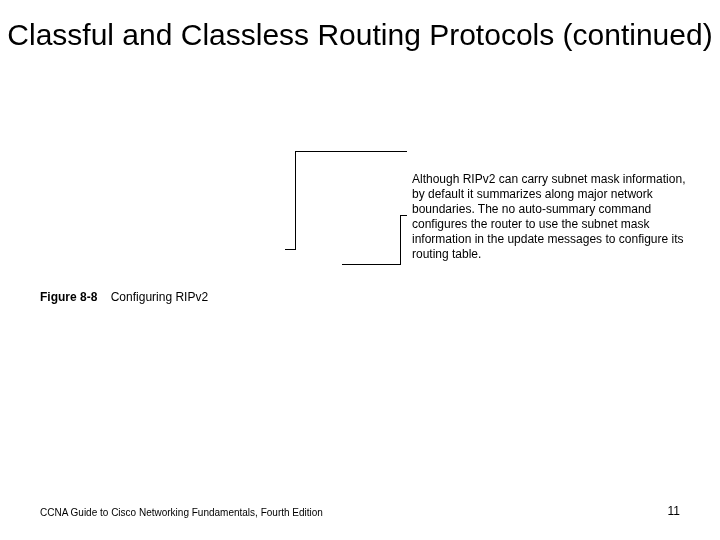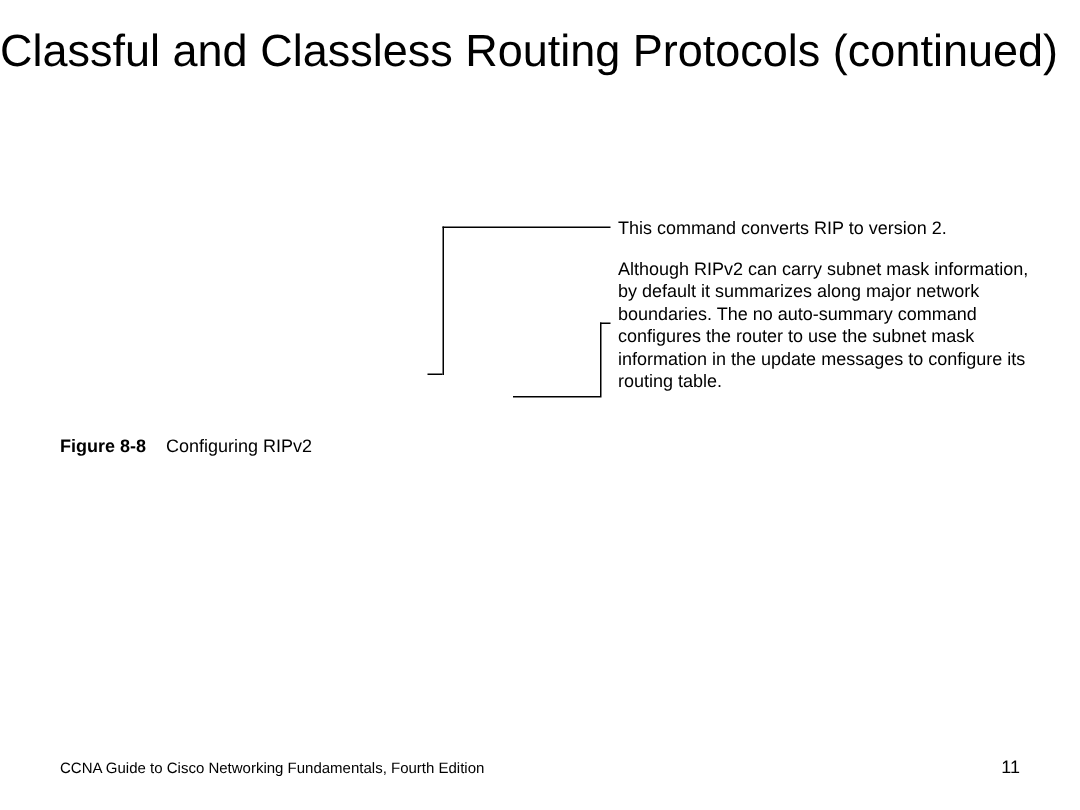--- a/index.html
+++ b/index.html
@@ -1,18 +1,18 @@
 <!DOCTYPE html>
 <html><head>
 <meta charset="utf-8">
 <style>
   * { box-sizing: border-box; margin: 0; padding: 0; }
   html, body { width: 720px; height: 540px; background: #fff; font-family: Arial, Helvetica, sans-serif; color: #000; }
   .slide { position: relative; width: 720px; height: 540px; }
-  .title { position: absolute; top: 18px; left: 0; right: 0; font-size: 30px; font-weight: 400; line-height: 1.15; }
+  .title { position: absolute; top: 18px; left: 0; right: 0; text-align: center; font-size: 30px; font-weight: 400; line-height: 1.15; }
   .diagram { position: absolute; top: 145px; left: 40px; width: 640px; height: 220px; }
   .codebox { position: absolute; top: 80px; left: 0; width: 350px; border: 1px solid #000; padding: 4px 6px; font-family: "Courier New", Courier, monospace; font-size: 12px; line-height: 1.3; white-space: pre; }
   .codebox .bold { font-weight: 700; }
   .note1 { position: absolute; top: 0px; left: 372px; width: 270px; font-family: "Segoe UI", "Myriad Pro", Arial, sans-serif; font-size: 12px; line-height: 1.25; }
   .note2 { position: absolute; top: 27px; left: 372px; width: 280px; font-family: "Segoe UI", "Myriad Pro", Arial, sans-serif; font-size: 12px; line-height: 1.25; }
   .caption-row { position: absolute; top: 145px; left: 0; font-size: 12px; text-align: right; }
   .caption-row .fignum { font-family: Arial, sans-serif; font-weight: 700; margin-right: 10px; }
   .caption-row .figtxt { font-family: "Segoe UI", "Myriad Pro", Arial, sans-serif; font-weight: 400; }
   .line { position: absolute; background: #000; }
   .hline { height: 1px; }
@@ -23,21 +23,20 @@
 </head>
 <body>
 
 <div class="slide">
 
   <h1 class="title">Classful and Classless Routing Protocols (continued)</h1>
 
   <div class="diagram">
 
 
-    <div class="note1">This command converts RIP to version 2.</div>
     <div class="note2">Although RIPv2 can carry subnet mask information, by default it summarizes along major network boundaries. The no auto-summary command configures the router to use the subnet mask information in the update messages to configure its routing table.</div>
 
     <div class="line hline" style="top:104px; left:245px; width:10px;"></div>
     <div class="line vline" style="top:6px; left:255px; height:99px;"></div>
     <div class="line hline" style="top:6px; left:255px; width:112px;"></div>
 
     <div class="line hline" style="top:119px; left:302px; width:58px;"></div>
     <div class="line vline" style="top:70px; left:360px; height:50px;"></div>
     <div class="line hline" style="top:70px; left:360px; width:7px;"></div>
 

